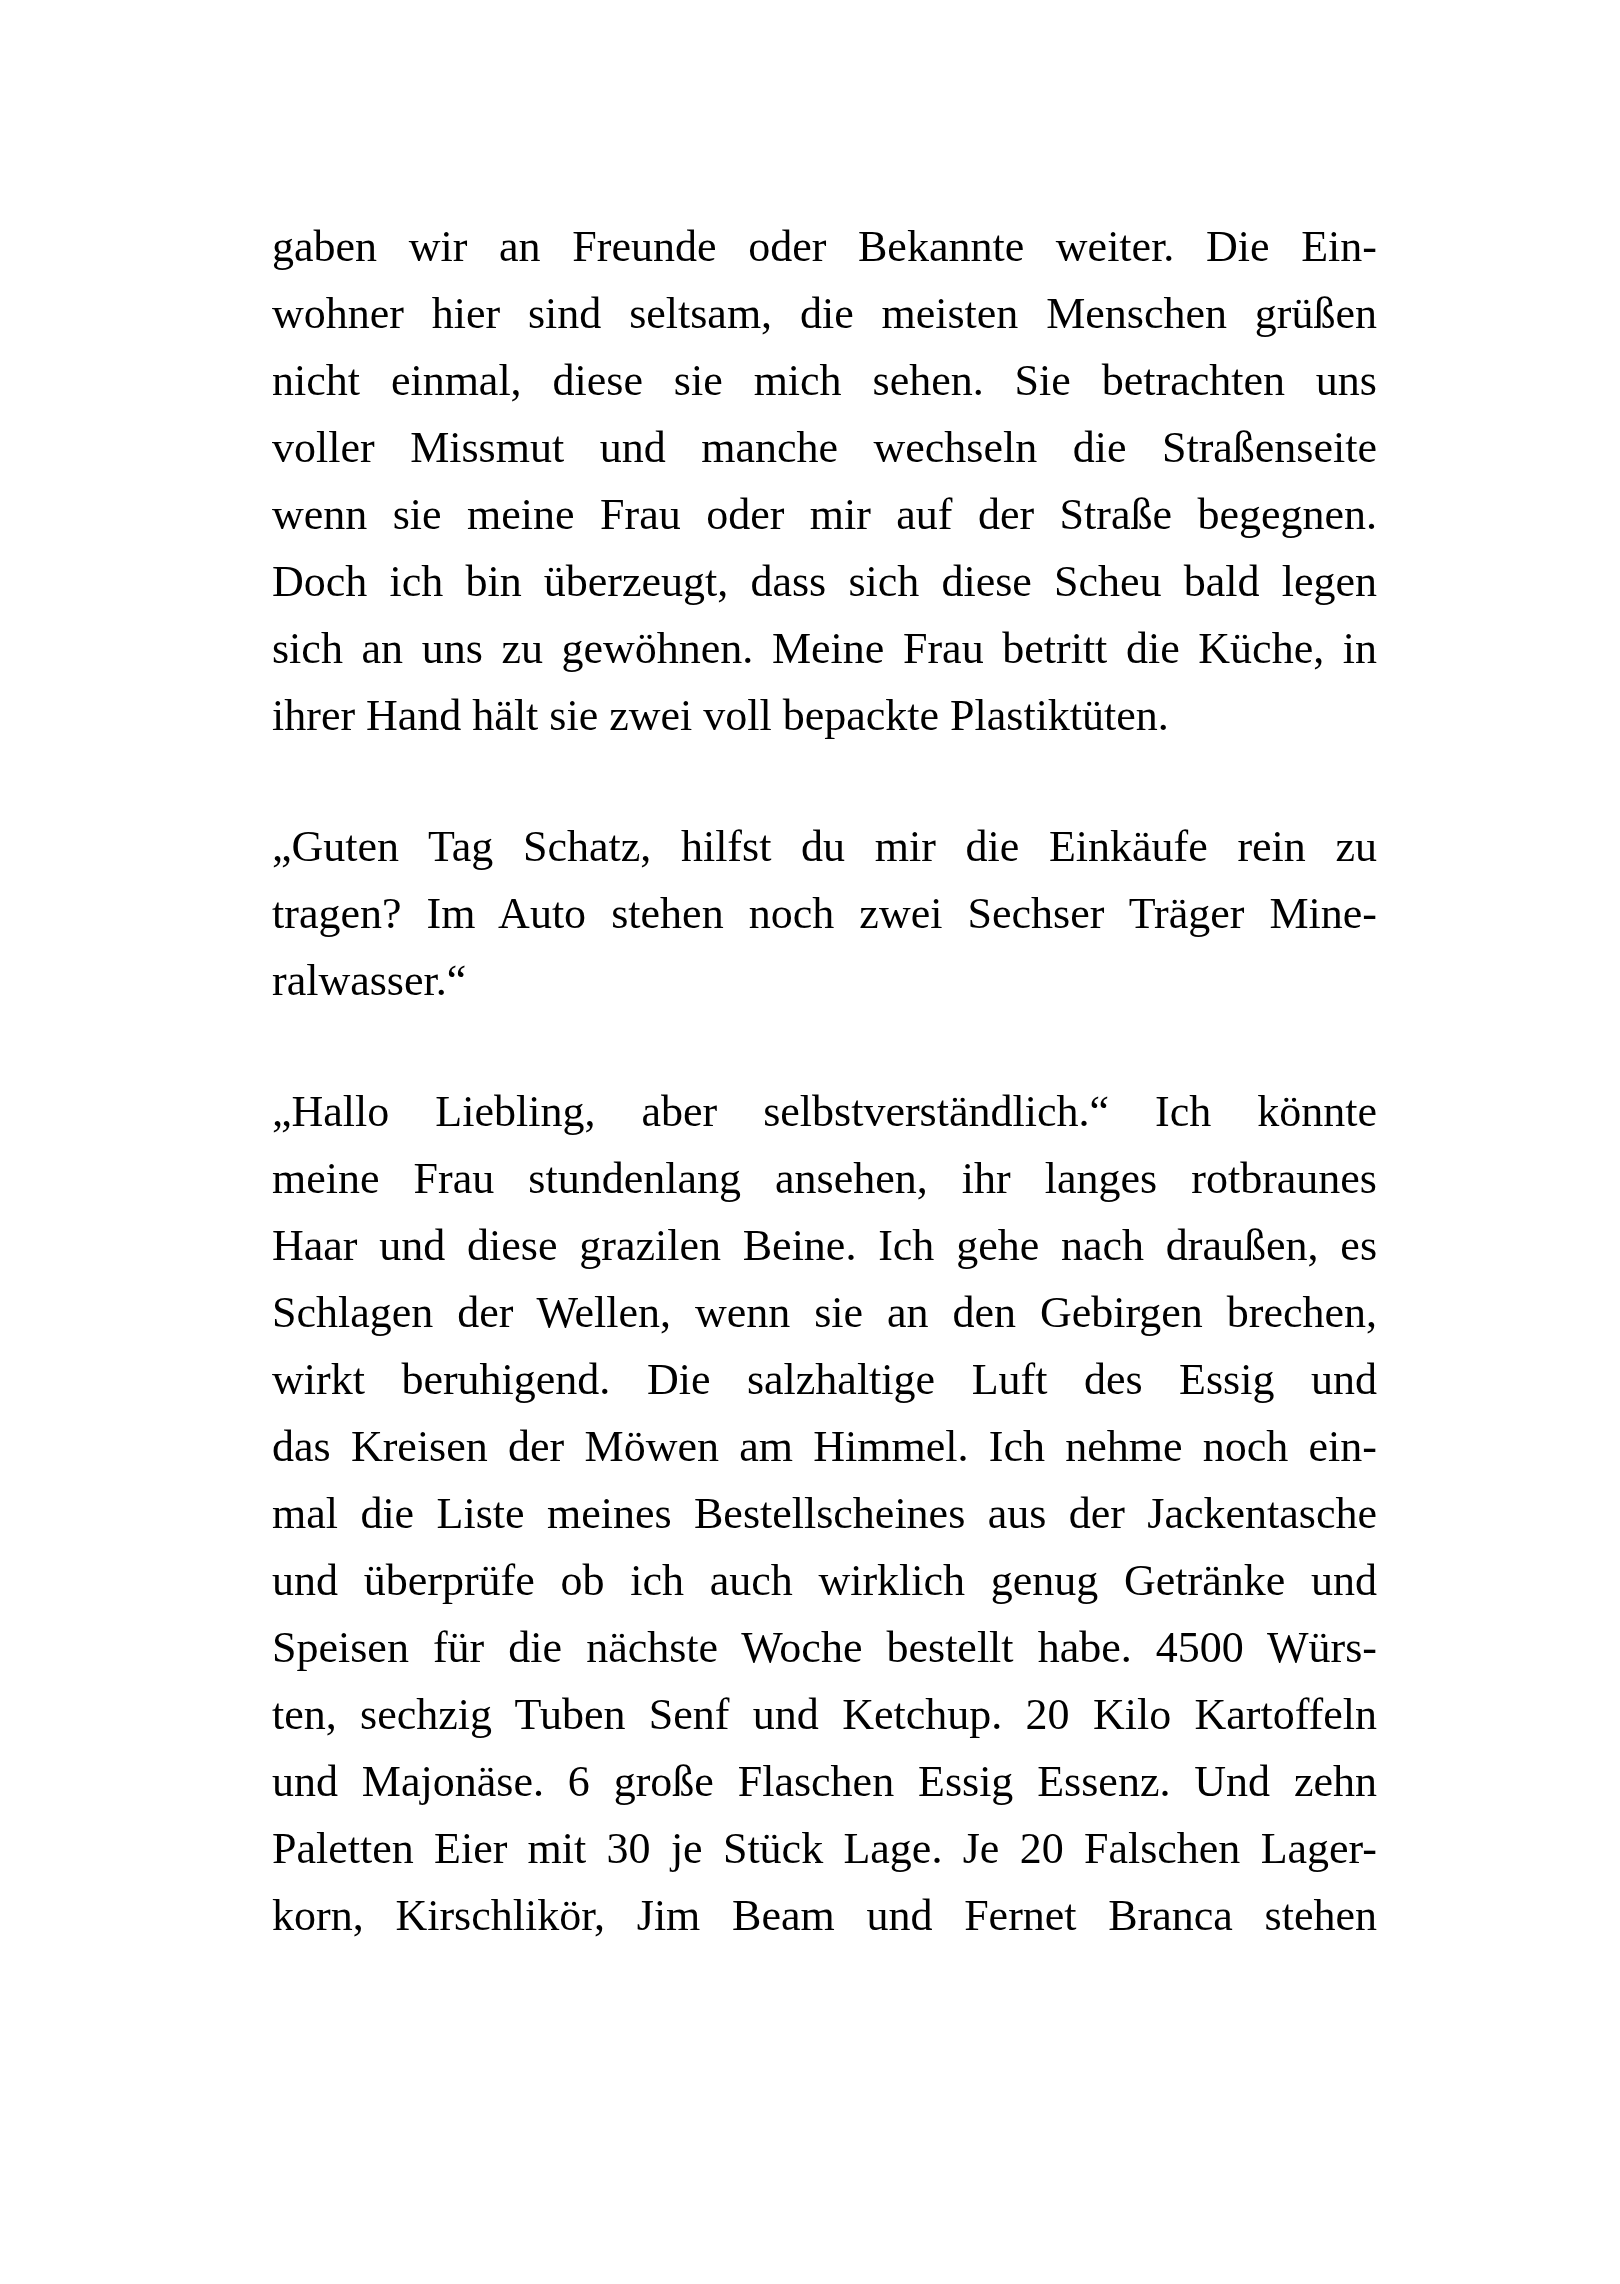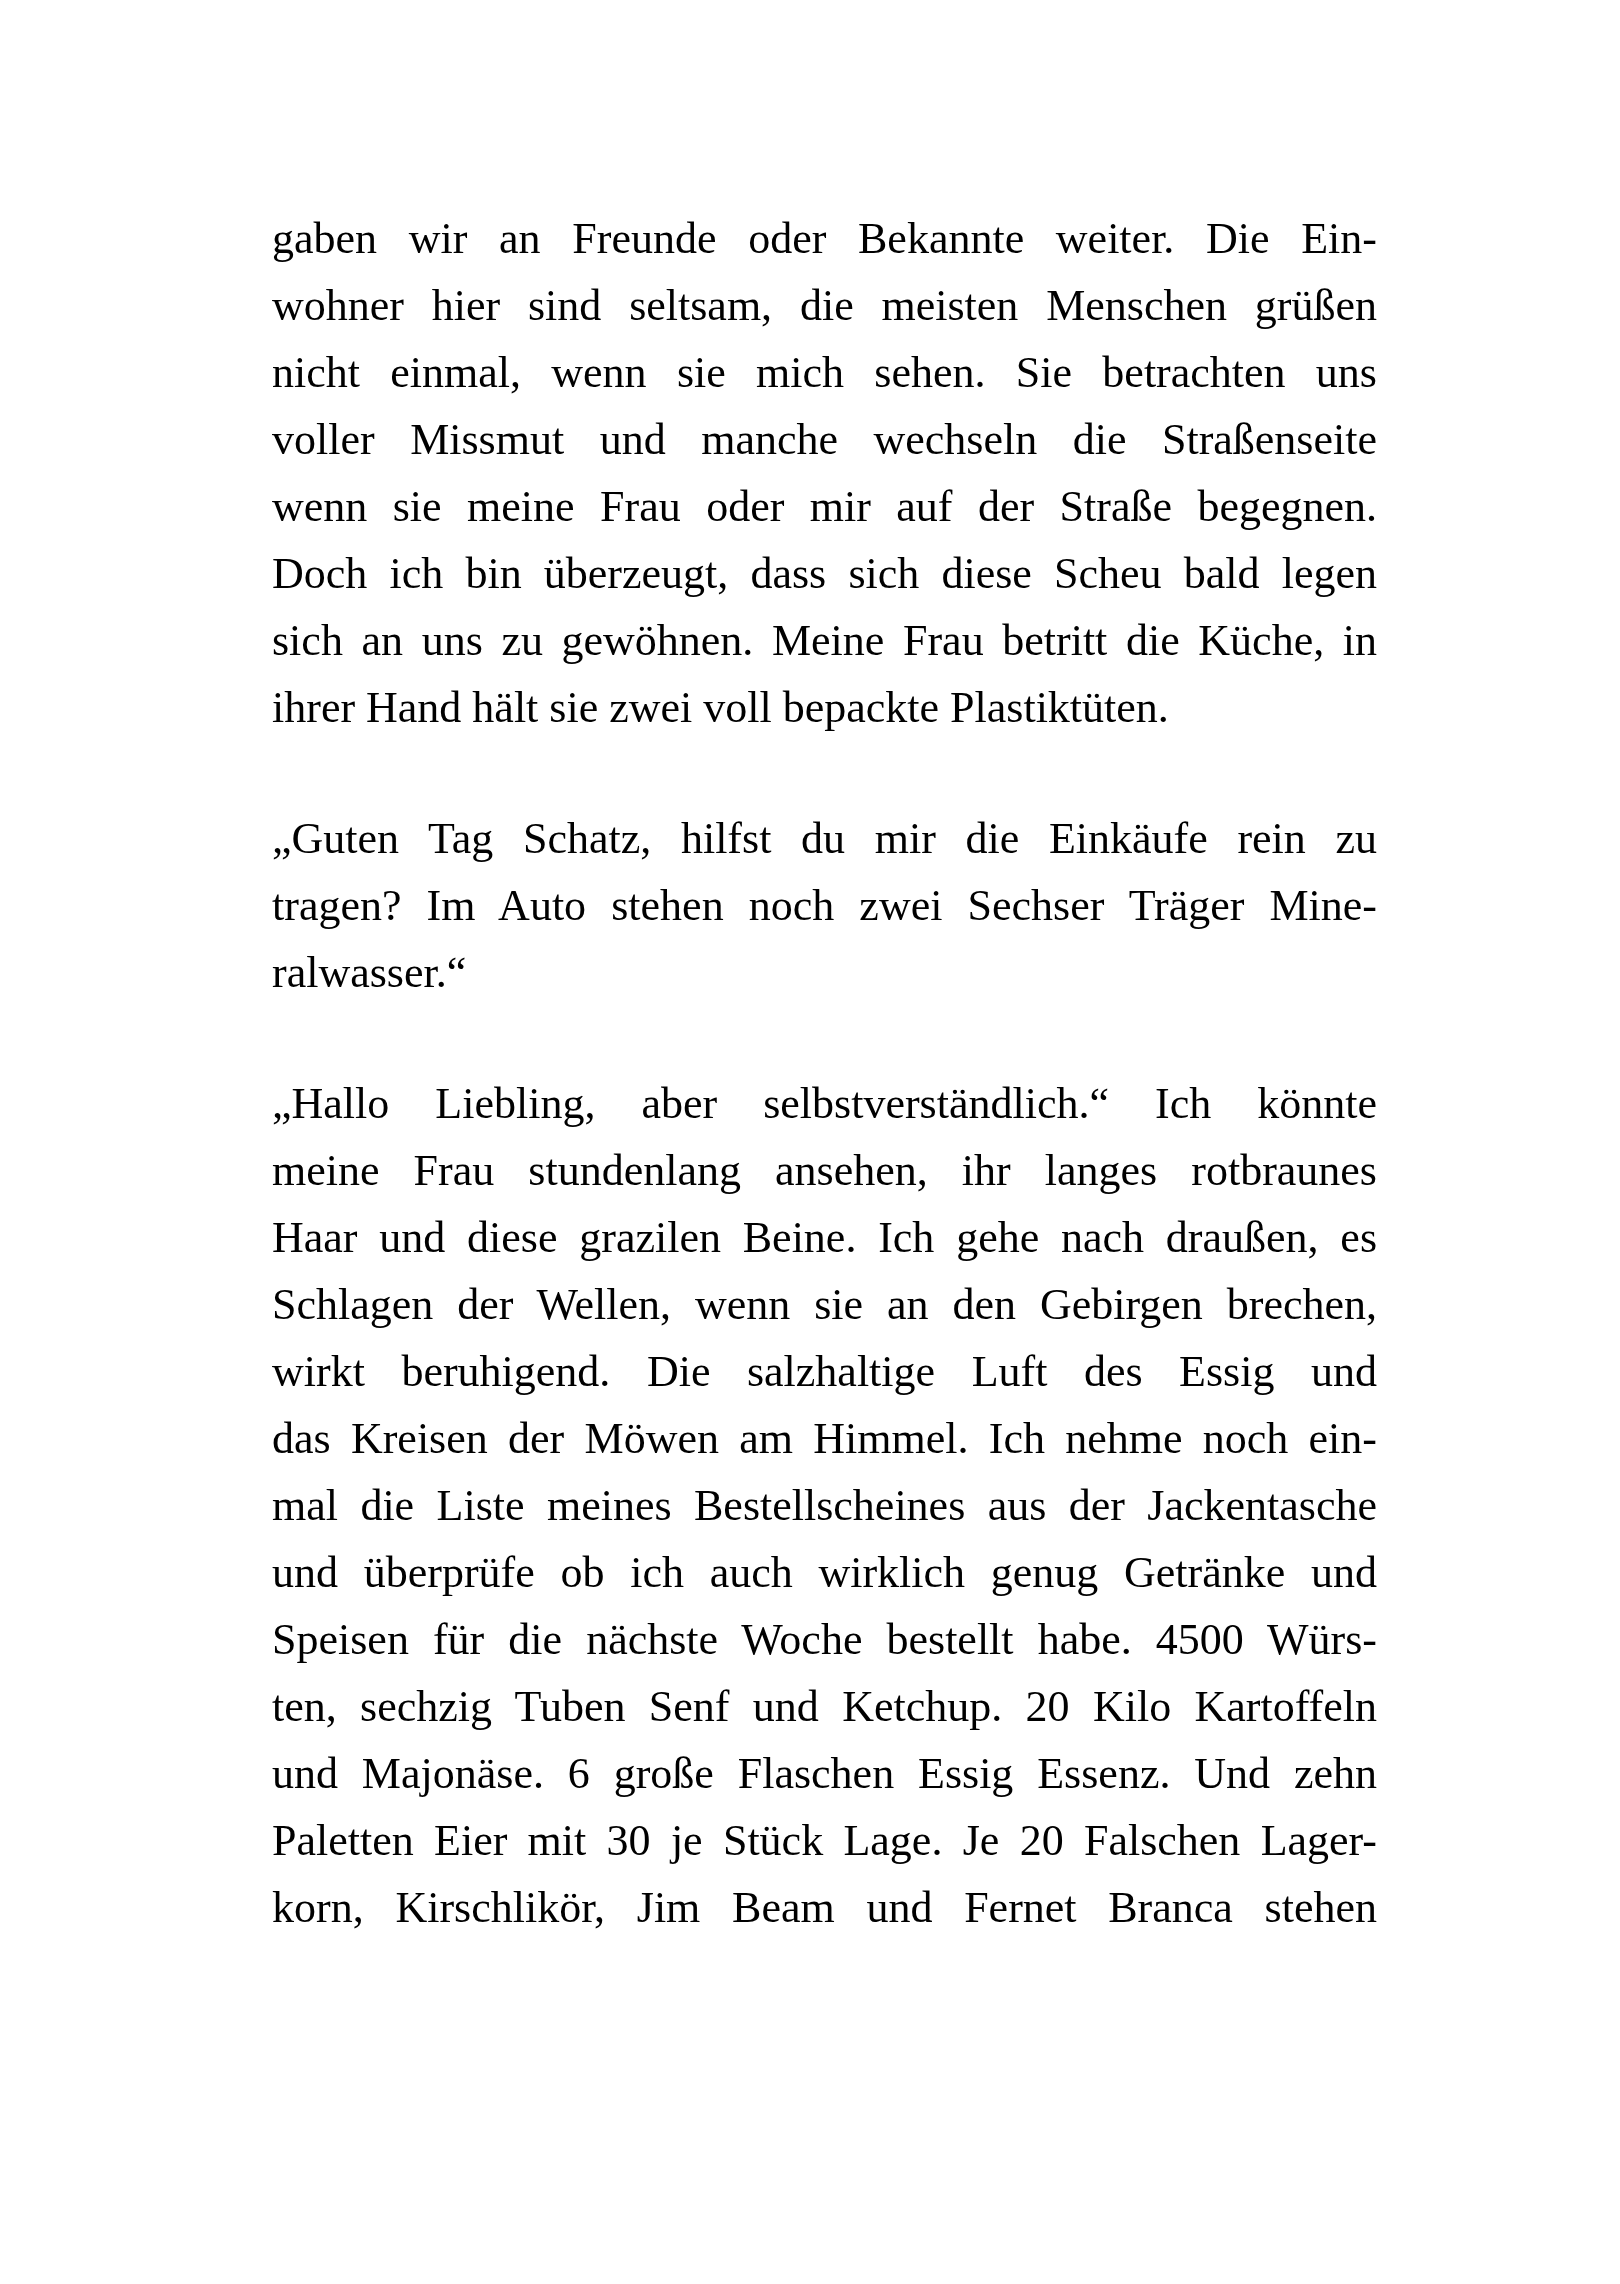--- a/index.html
+++ b/index.html
@@ -13,21 +13,21 @@
     width: 1621px;
     height: 2284px;
     background: #ffffff;
     color: #000000;
     font-family: "Liberation Serif", "DejaVu Serif", serif;
     overflow: hidden;
   }
   .textblock {
     position: absolute;
     left: 272px;
-    top: 205px;
+    top: 213px;
     width: 1105px;
     font-size: 44px;
     line-height: 67px;
     font-kerning: normal;
   }
   .para {
     margin: 0 0 64px 0;
   }
   .para:last-child {
     margin-bottom: 0;
@@ -45,21 +45,21 @@
 </style>
 </head>
 <body>
 
 <div class="page">
   <div class="textblock">
 
     <div class="para">
       <div class="line">gaben wir an Freunde oder Bekannte weiter. Die Ein-</div>
       <div class="line">wohner hier sind seltsam, die meisten Menschen grüßen</div>
-      <div class="line">nicht einmal, wenn sie mich sehen. Sie betrachten uns</div>
+      <div class="line">nicht einmal, diese sie mich sehen. Sie betrachten uns</div>
       <div class="line">voller Missmut und manche wechseln die Straßenseite</div>
       <div class="line">wenn sie meine Frau oder mir auf der Straße begegnen.</div>
       <div class="line">Doch ich bin überzeugt, dass sich diese Scheu bald legen</div>
       <div class="line">sich an uns zu gewöhnen. Meine Frau betritt die Küche, in</div>
       <div class="line flush">ihrer Hand hält sie zwei voll bepackte Plastiktüten.</div>
     </div>
 
     <div class="para">
       <div class="line">„Guten Tag Schatz, hilfst du mir die Einkäufe rein zu</div>
       <div class="line">tragen? Im Auto stehen noch zwei Sechser Träger Mine-</div>

